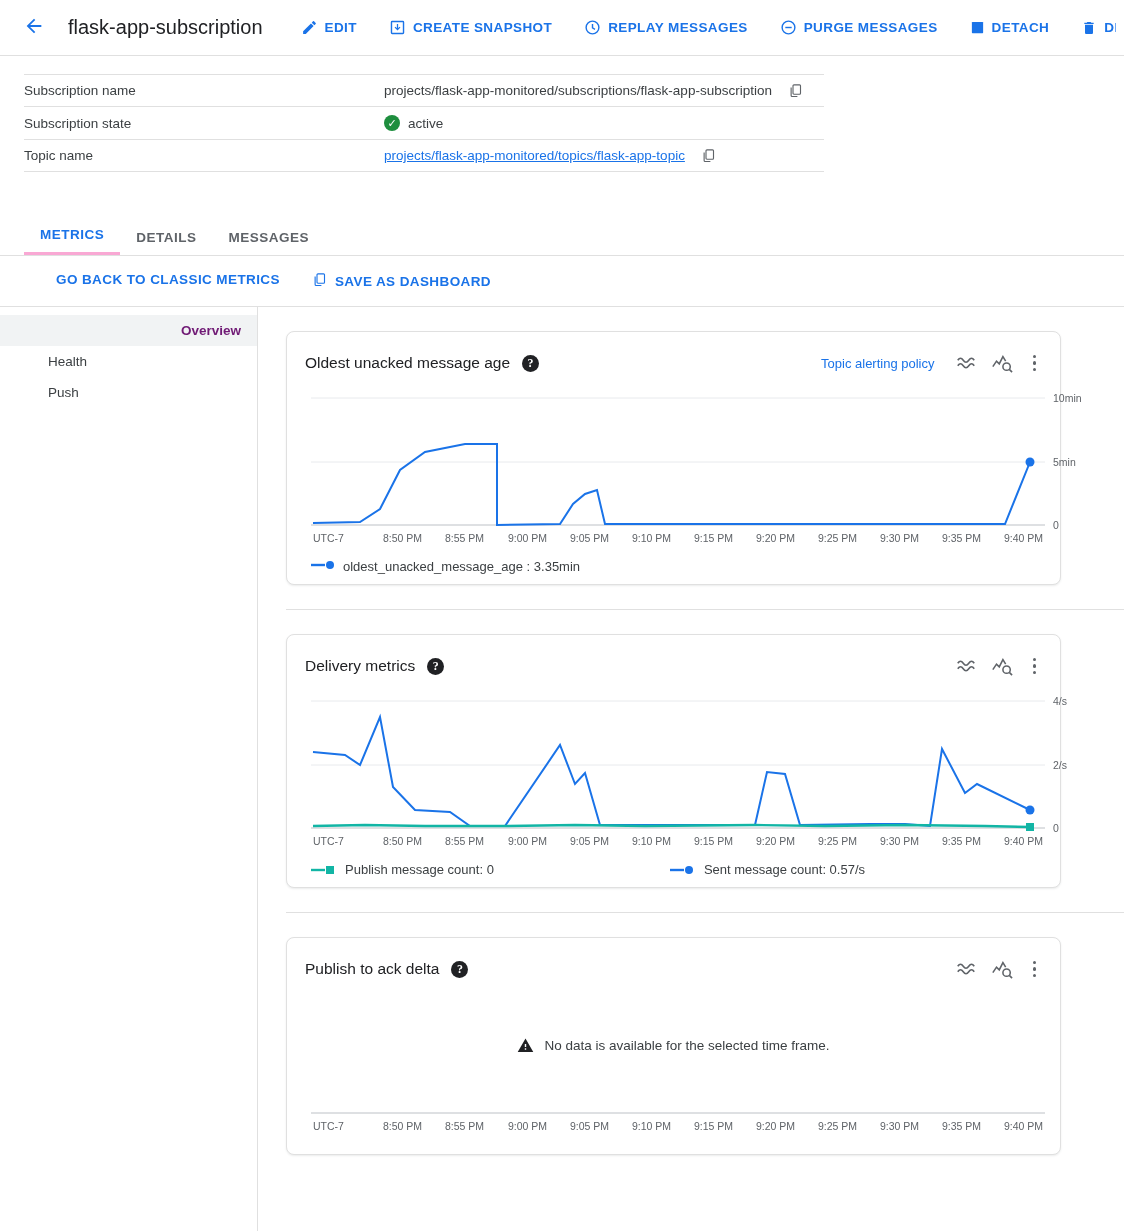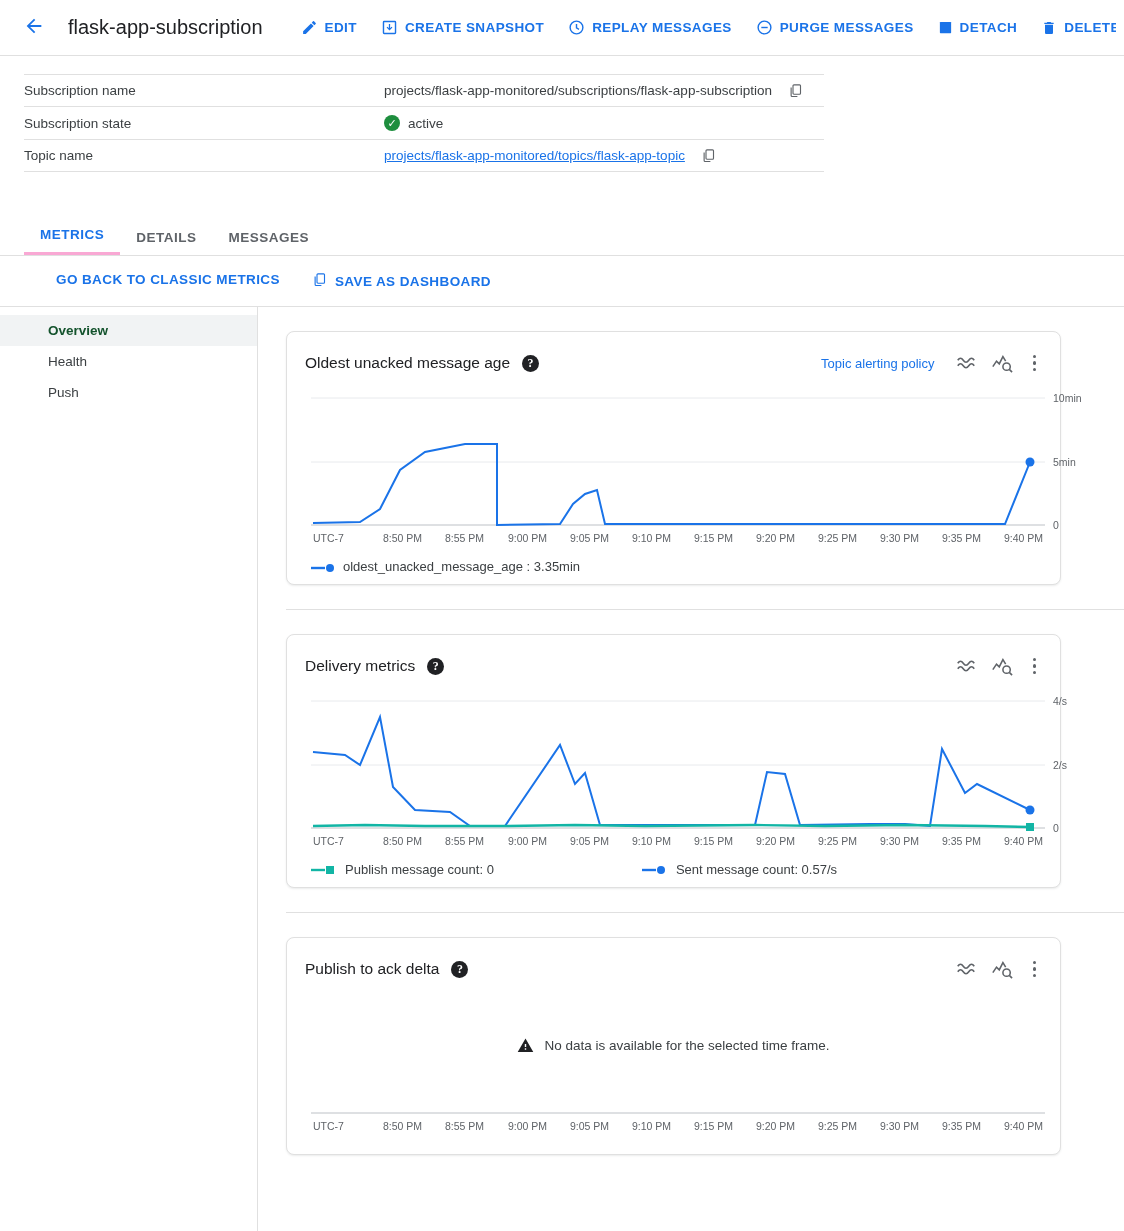--- a/index.html
+++ b/index.html
@@ -32,21 +32,21 @@
     font-size: 20px;
     color: #202124;
     margin-left: 16px;
     margin-right: 26px;
     white-space: nowrap;
     font-weight: 400;
   }
   .tb-actions {
     display: flex;
     align-items: center;
-    gap: 0px;
+    gap: 8px;
     overflow: hidden;
   }
   .tb-btn {
     display: flex;
     align-items: center;
     gap: 7px;
     color: #1a73e8;
     font-size: 13.5px;
     font-weight: bold;
     letter-spacing: 0.4px;
@@ -128,21 +128,21 @@
     padding-top: 8px;
     flex: 0 0 258px;
     background: #fff;
   }
   .nav-item {
     font-size: 13.5px;
     color: #3c4043;
     padding: 8px 16px 8px 48px;
     cursor: pointer;
   }
-  .nav-item.active { background: #e8f0fe; color: #14532d; font-weight: bold; background: #f1f3f4; }
+  .nav-item.active { background: #e8f0fe; color: #701a75; font-weight: bold; background: #f1f3f4; text-align: right; }
   .content {
     flex: 1 1 auto;
     background: #fff;
     padding: 0;
   }
 
   
   .card-wrap { padding: 24px 0 0 28px; }
   .card {
     background: #fff;
@@ -186,28 +186,28 @@
     margin-right: 6px;
   }
   .icon-btn { color: #5f6368; cursor: pointer; display: flex; align-items:center; }
   .kebab { display:flex; flex-direction: column; gap: 3px; align-items: center; padding: 0 6px; cursor: pointer; }
   .kebab i { width: 3.5px; height: 3.5px; background: #5f6368; border-radius: 50%; display:block; }
 
   
   .chart-area { position: relative; margin-top: 4px; }
   .legend {
     display: flex;
-    align-items: flex-end;
+    align-items: flex-start;
     gap: 6px;
     font-size: 13px;
     color: #3c4043;
     margin-top: 6px;
     padding-left: 6px;
   }
-  .legend-group { display: flex; padding-left: 6px; margin-top: 6px; }
+  .legend-group { display: flex; gap: 28px; padding-left: 6px; margin-top: 6px; }
   .legend-entry { display: flex; align-items: center; gap: 8px; font-size: 13px; color: #3c4043; }
   .swatch-line { display: inline-flex; align-items: center; }
   .nodata {
     display: flex; align-items: center; justify-content: center;
     gap: 10px;
     font-size: 13.5px;
     color: #3c4043;
     height: 118px;
   }
   .warn-tri { color: #202124; display:flex; }

